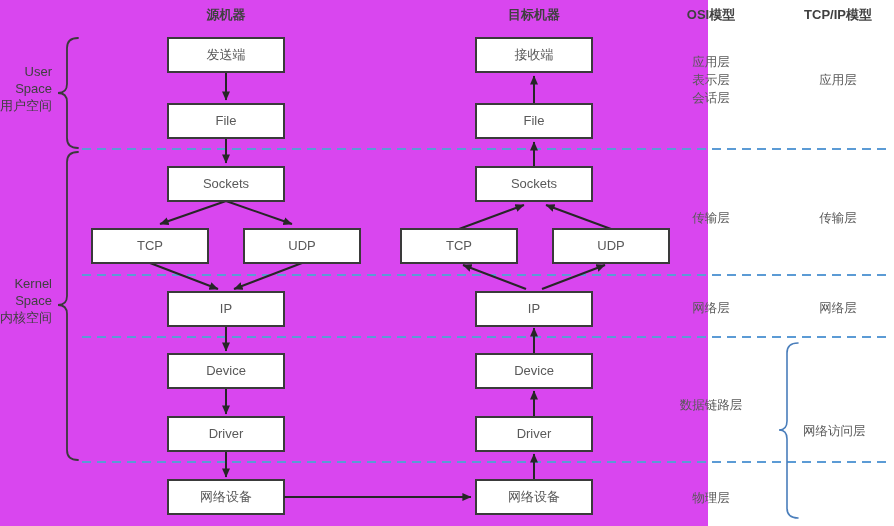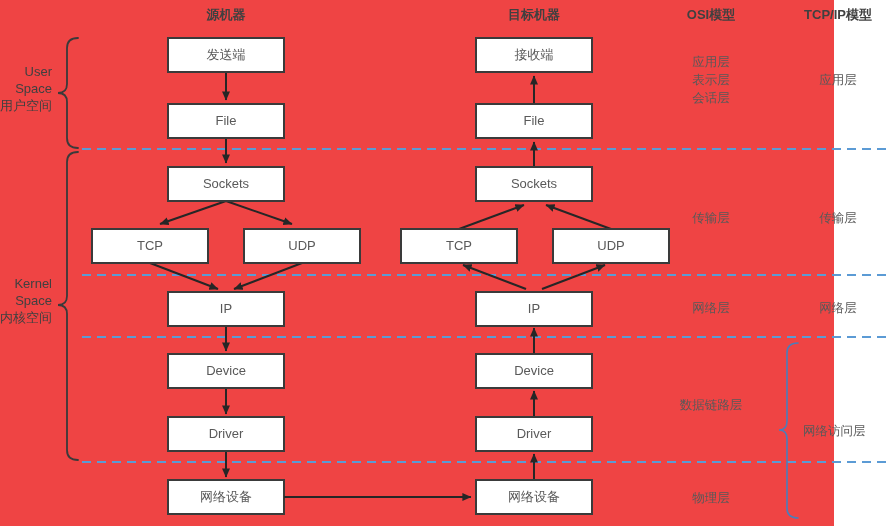--- a/index.html
+++ b/index.html
@@ -1,18 +1,18 @@
 <!DOCTYPE html>
 <html><head>
 <meta charset="utf-8">
 <style>
   html,body{margin:0;padding:0;background:#ffffff;}
   body{width:894px;height:526px;overflow:hidden;
        font-family:"Liberation Sans","DejaVu Sans",sans-serif;}
-  #stage{position:relative;width:834px;height:526px;background:#ef4444;}
+  #stage{position:relative;width:708px;height:526px;background:#d946ef;}
   svg{position:absolute;left:0;top:0;}
   .col-title{font-size:13px;font-weight:bold;fill:#404040;text-anchor:middle;}
   .box-rect{fill:#ffffff;stroke:#3a3a3a;stroke-width:2;}
   .box-label{font-size:13px;fill:#595959;text-anchor:middle;dominant-baseline:middle;}
   .osi-label{font-size:12.5px;fill:#595959;text-anchor:middle;}
   .tcp-label{font-size:12.5px;fill:#595959;text-anchor:middle;}
   .side-label{font-size:13px;fill:#404040;text-anchor:end;}
   .dash-line{stroke:#5B9BD5;stroke-width:2.2;stroke-dasharray:9 6;fill:none;}
   .arrow-line{stroke:#262626;stroke-width:2;fill:none;}
   .brace-dark{stroke:#3a3a3a;stroke-width:1.8;fill:none;stroke-linecap:round;}

